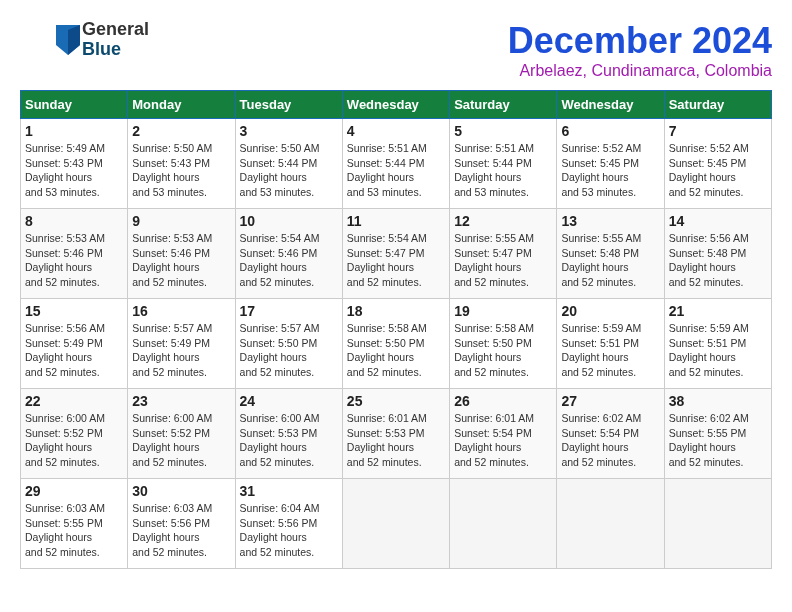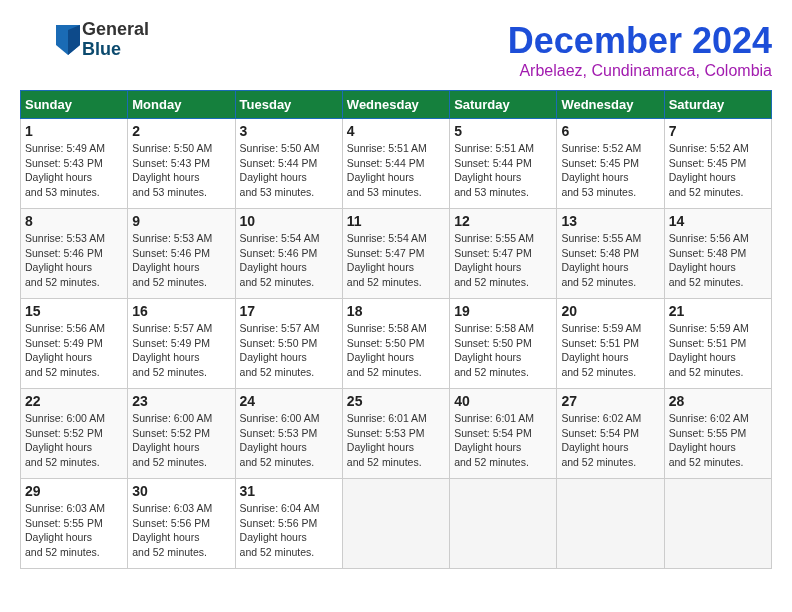--- a/index.html
+++ b/index.html
@@ -178,25 +178,25 @@
       </tr>
       <tr>
         <td><span class="day-number">22</span>
 <span class="day-info">Sunrise: 6:00 AM<br>Sunset: 5:52 PM<br>Daylight hours<br>and 52 minutes.</span></td>
         <td><span class="day-number">23</span>
 <span class="day-info">Sunrise: 6:00 AM<br>Sunset: 5:52 PM<br>Daylight hours<br>and 52 minutes.</span></td>
         <td><span class="day-number">24</span>
 <span class="day-info">Sunrise: 6:00 AM<br>Sunset: 5:53 PM<br>Daylight hours<br>and 52 minutes.</span></td>
         <td><span class="day-number">25</span>
 <span class="day-info">Sunrise: 6:01 AM<br>Sunset: 5:53 PM<br>Daylight hours<br>and 52 minutes.</span></td>
-        <td><span class="day-number">40</span>
+        <td><span class="day-number">26</span>
 <span class="day-info">Sunrise: 6:01 AM<br>Sunset: 5:54 PM<br>Daylight hours<br>and 52 minutes.</span></td>
         <td><span class="day-number">27</span>
 <span class="day-info">Sunrise: 6:02 AM<br>Sunset: 5:54 PM<br>Daylight hours<br>and 52 minutes.</span></td>
-        <td><span class="day-number">28</span>
+        <td><span class="day-number">38</span>
 <span class="day-info">Sunrise: 6:02 AM<br>Sunset: 5:55 PM<br>Daylight hours<br>and 52 minutes.</span></td>
       </tr>
       <tr>
         <td><span class="day-number">29</span>
 <span class="day-info">Sunrise: 6:03 AM<br>Sunset: 5:55 PM<br>Daylight hours<br>and 52 minutes.</span></td>
         <td><span class="day-number">30</span>
 <span class="day-info">Sunrise: 6:03 AM<br>Sunset: 5:56 PM<br>Daylight hours<br>and 52 minutes.</span></td>
         <td><span class="day-number">31</span>
 <span class="day-info">Sunrise: 6:04 AM<br>Sunset: 5:56 PM<br>Daylight hours<br>and 52 minutes.</span></td>
         <td class="empty"></td>

